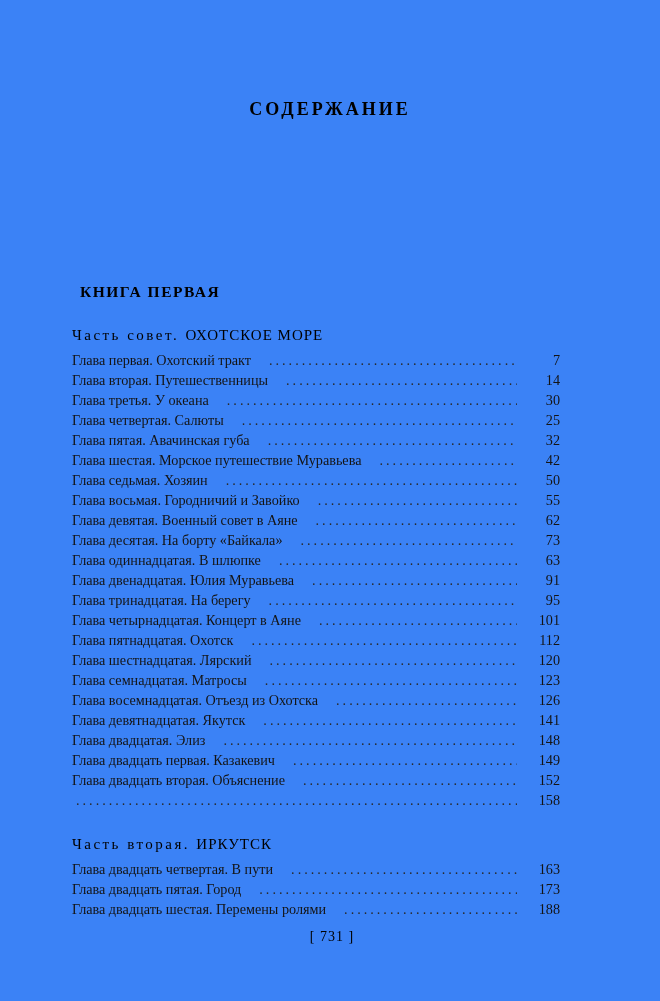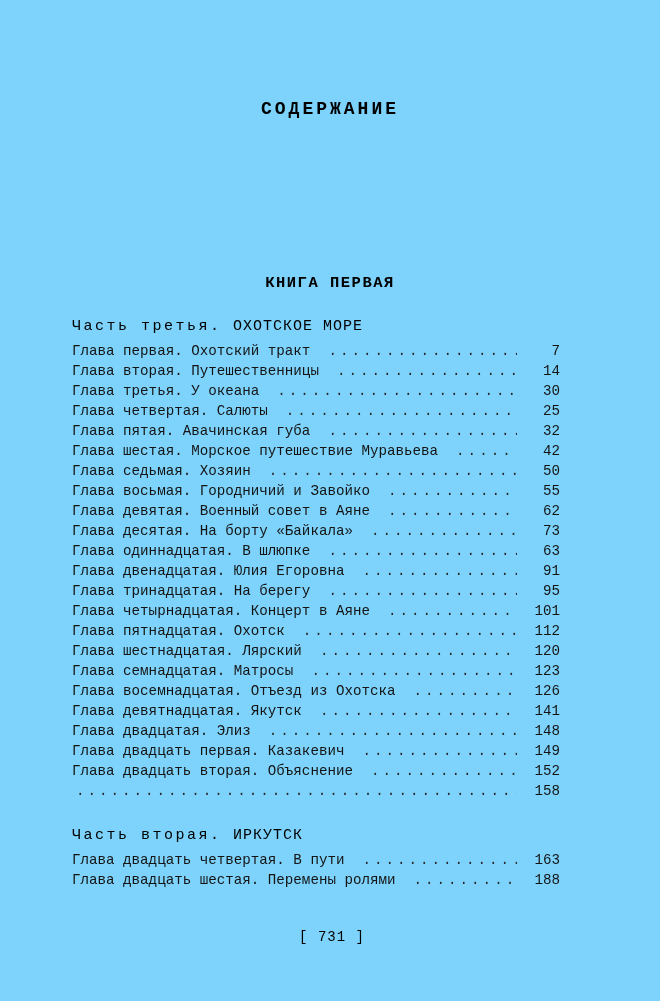--- a/index.html
+++ b/index.html
@@ -13,36 +13,34 @@
     font-family: "Liberation Serif", "DejaVu Serif", serif;
     color: #141414;
     overflow: hidden;
   }
   .page {
     position: relative;
     box-sizing: border-box;
     width: 660px;
     height: 1001px;
     padding: 0 72px;
-    background: #7dd3fc;
-    font-family: Liberation Mono, monospace;
+    background: #3b82f6;
   }
   .doc-title {
     margin: 0;
     padding-top: 99px;
     text-align: center;
     font-size: 18px;
     font-weight: bold;
     letter-spacing: 3px;
     color: #000000;
   }
   .book-title {
-    margin: 0;
+    margin: 8px;
     padding-top: 155px;
-    text-align: center;
     font-size: 15.5px;
     font-weight: bold;
     letter-spacing: 1.5px;
     color: #000000;
   }
   .part-heading {
     margin-top: 26px;
     font-size: 15px;
     color: #000000;
     white-space: nowrap;
@@ -97,21 +95,21 @@
 </style>
 </head>
 <body>
 
 <div class="page">
   <h1 class="doc-title">СОДЕРЖАНИЕ</h1>
 
   <h2 class="book-title">КНИГА ПЕРВАЯ</h2>
 
   <div id="toc-sections">
-      <div class="part-heading"><span class="prefix">Часть третья. </span><span class="caps">ОХОТСКОЕ МОРЕ</span></div>
+      <div class="part-heading"><span class="prefix">Часть совет. </span><span class="caps">ОХОТСКОЕ МОРЕ</span></div>
       <div class="entries">
         <div class="entry">
           <span class="label">Глава первая. Охотский тракт</span>
           <span class="dots"></span>
           <span class="pagenum">7</span>
         </div>
         <div class="entry">
           <span class="label">Глава вторая. Путешественницы</span>
           <span class="dots"></span>
           <span class="pagenum">14</span>
@@ -155,21 +153,21 @@
           <span class="label">Глава десятая. На борту «Байкала»</span>
           <span class="dots"></span>
           <span class="pagenum">73</span>
         </div>
         <div class="entry">
           <span class="label">Глава одиннадцатая. В шлюпке</span>
           <span class="dots"></span>
           <span class="pagenum">63</span>
         </div>
         <div class="entry">
-          <span class="label">Глава двенадцатая. Юлия Егоровна</span>
+          <span class="label">Глава двенадцатая. Юлия Муравьева</span>
           <span class="dots"></span>
           <span class="pagenum">91</span>
         </div>
         <div class="entry">
           <span class="label">Глава тринадцатая. На берегу</span>
           <span class="dots"></span>
           <span class="pagenum">95</span>
         </div>
         <div class="entry">
           <span class="label">Глава четырнадцатая. Концерт в Аяне</span>
@@ -222,20 +220,25 @@
         </div>
       </div>
       <div class="part-heading"><span class="prefix">Часть вторая. </span><span class="caps">ИРКУТСК</span></div>
       <div class="entries">
         <div class="entry">
           <span class="label">Глава двадцать четвертая. В пути</span>
           <span class="dots"></span>
           <span class="pagenum">163</span>
         </div>
         <div class="entry">
+          <span class="label">Глава двадцать пятая. Город</span>
+          <span class="dots"></span>
+          <span class="pagenum">173</span>
+        </div>
+        <div class="entry">
           <span class="label">Глава двадцать шестая. Перемены ролями</span>
           <span class="dots"></span>
           <span class="pagenum">188</span>
         </div>
       </div>
     </div>
 
   <div class="footer">[ 731 ]</div>
 </div>
 

